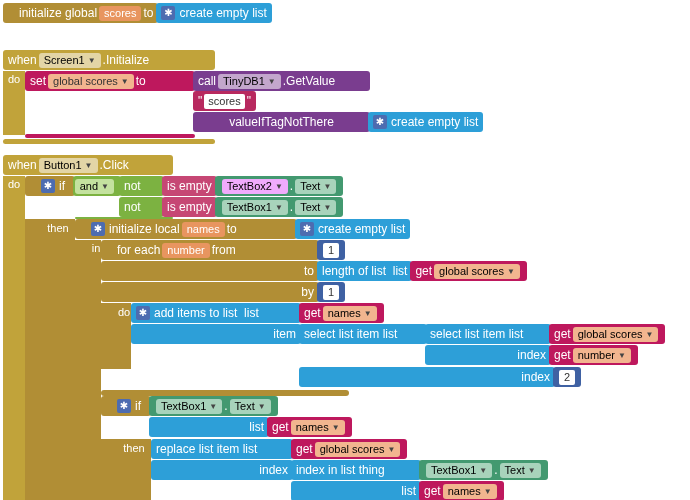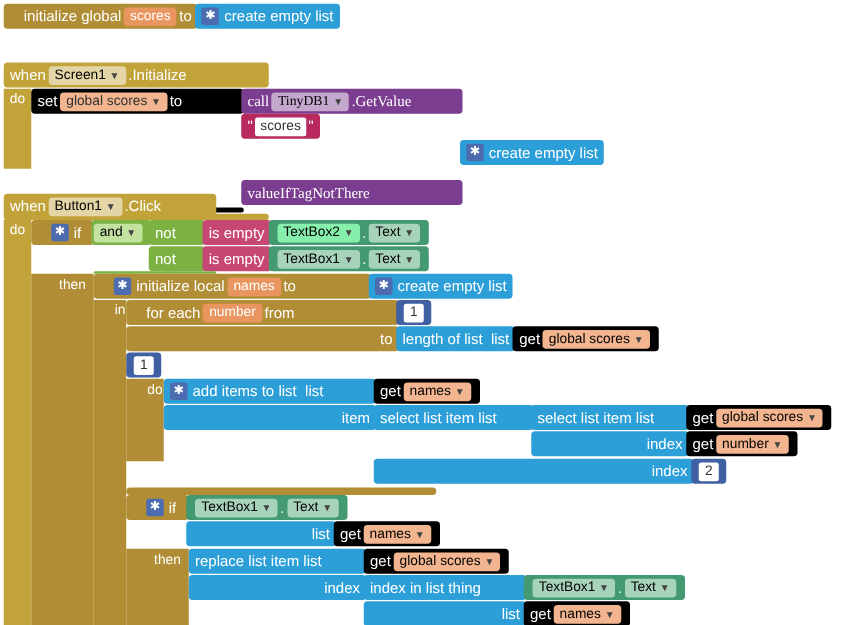--- a/index.html
+++ b/index.html
@@ -22,24 +22,24 @@
     height: 20px;
     vertical-align: top;
     margin-right: -2px;
     white-space: nowrap;
   }
   .row { display: flex; align-items: flex-start; margin-bottom: 1px; }
   .stack { display: flex; flex-direction: column; }
 
   .brown { background: #B18E35; padding-left: 16px; }
   .mustard { background: #C1A33A; }
-  .orange { background: #000000; }
+  .orange { background: #be185d; }
   .magenta { background: #B8295F; }
   .pink { background: #C64774; }
-  .purple { background: #7A3D8F; font-family: Liberation Serif, serif; }
+  .purple { background: #7A3D8F; }
   .navy { background: #3F61A3; }
   .blue { background: #2D9FD8; }
   .green { background: #7CB241; }
   .teal { background: #439970; }
 
   .dropdown {
     background: rgba(255,255,255,0.55);
     color: #000;
     border-radius: 3px;
     padding: 1px 5px;
@@ -152,21 +152,21 @@
               <span class="dropdown">
                   <span>TinyDB1</span>
                   <span class="arrow">▼</span>
                 </span>
               <span>.GetValue</span>
             </span>
             <div class="row">
               <span class="block magenta">"<span class="strlit">scores</span>"</span>
             </div>
             <div class="row">
-              <span class="block purple" style="width:177px;justify-content:flex-start;margin-top:32px;">
+              <span class="block purple" style="width:177px;justify-content:center;">
                   <span>valueIfTagNotThere</span>
                 </span>
               <span class="block blue">
                 <span class="gear">✱</span>
                 <span>create empty list</span>
               </span>
             </div>
           </div>
         </div>
         <span class="block orange" style="width:170px;height:4px;padding:0;"></span>
@@ -207,21 +207,21 @@
           </span>
           <div class="stack">
             <div class="row">
               <span class="block green" style="width:45px;">
                   <span>not</span>
                 </span>
               <span class="block pink">
                   <span>is empty</span>
                 </span>
               <span class="block teal">
-                <span class="dropdown" style="background:#86efac">
+                <span class="dropdown" style="background:#f0abfc">
                     <span>TextBox2</span>
                     <span class="arrow">▼</span>
                   </span>.
                 <span class="dropdown" style="background:#A8D3BB">
                     <span>Text</span>
                     <span class="arrow">▼</span>
                   </span>
               </span>
             </div>
             <div class="row">
@@ -297,20 +297,23 @@
                   <span class="block orange">
                     <span>get</span>
                     <span class="dropdown" style="background:#F2B58F;">
                         <span>global scores</span>
                         <span class="arrow">▼</span>
                       </span>
                   </span>
                 </div>
 
                 <div class="row">
+                  <span class="block brown" style="width:218px;justify-content:flex-end;">
+                      <span>by</span>
+                    </span>
                   <span class="block navy">
                       <span class="numlit">1</span>
                     </span>
                 </div>
 
                 <div class="row">
                   <span class="sideband brown" style="height:66px;width:30px;padding-top:3px;">
                       <span>do</span>
                     </span>
                   <div class="stack">

